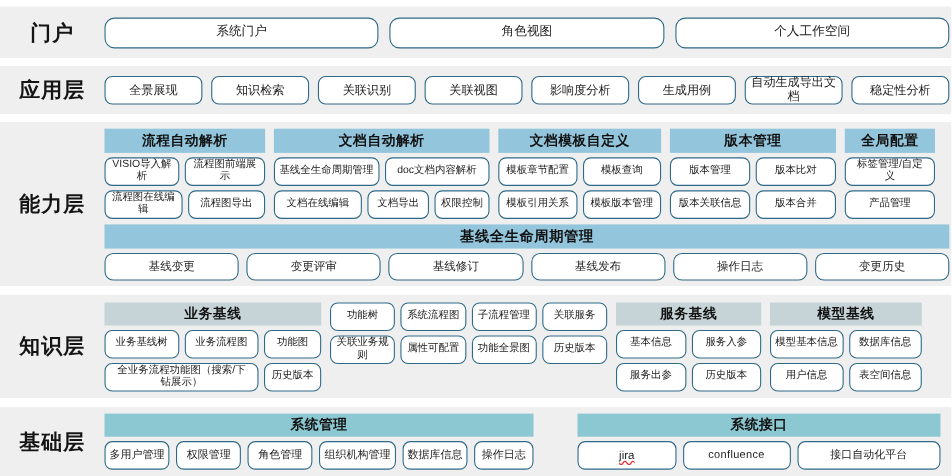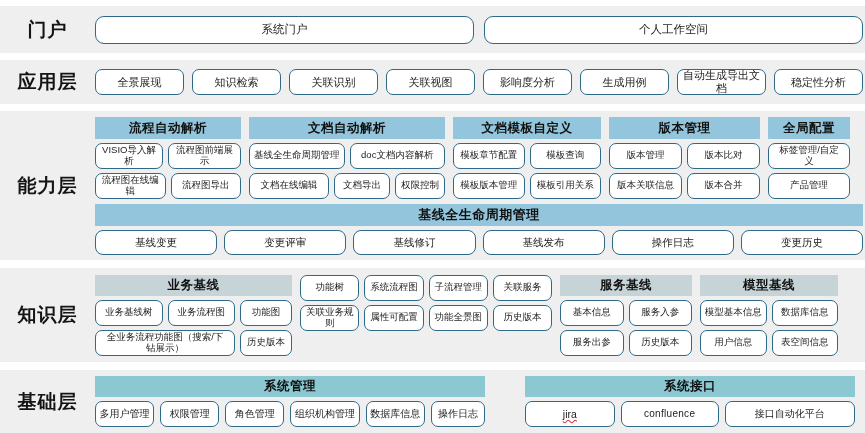--- a/index.html
+++ b/index.html
@@ -168,20 +168,21 @@
 <body>
 
 <div id="diagram">
 
   <div class="gap" style="height:6px"></div>
   <div class="layer" style="height:48px">
     <div class="layer-label">门户</div>
     <div class="layer-body">
       <div class="portal-row">
         <div class="node">系统门户</div>
+        <div class="node">角色视图</div>
         <div class="node">个人工作空间</div>
       </div>
     </div>
   </div>
 
   <div class="gap" style="height:7px"></div>
   <div class="layer" style="height:45px">
     <div class="layer-label">应用层</div>
     <div class="layer-body">
       <div class="app-row">
@@ -231,22 +232,22 @@
             </div>
           </div>
 
           <div class="cap-group cap-g3">
             <div class="cap-title">文档模板自定义</div>
             <div class="cap-row">
               <div class="node" style="flex:1 1 0">模板章节配置</div>
               <div class="node" style="flex:1 1 0">模板查询</div>
             </div>
             <div class="cap-row">
+              <div class="node" style="flex:1 1 0">模板引用关系</div>
               <div class="node" style="flex:1 1 0">模板版本管理</div>
-              <div class="node" style="flex:1 1 0">模板引用关系</div>
             </div>
           </div>
 
           <div class="cap-group cap-g4">
             <div class="cap-title">版本管理</div>
             <div class="cap-row">
               <div class="node" style="flex:1 1 0">版本管理</div>
               <div class="node" style="flex:1 1 0">版本比对</div>
             </div>
             <div class="cap-row">

